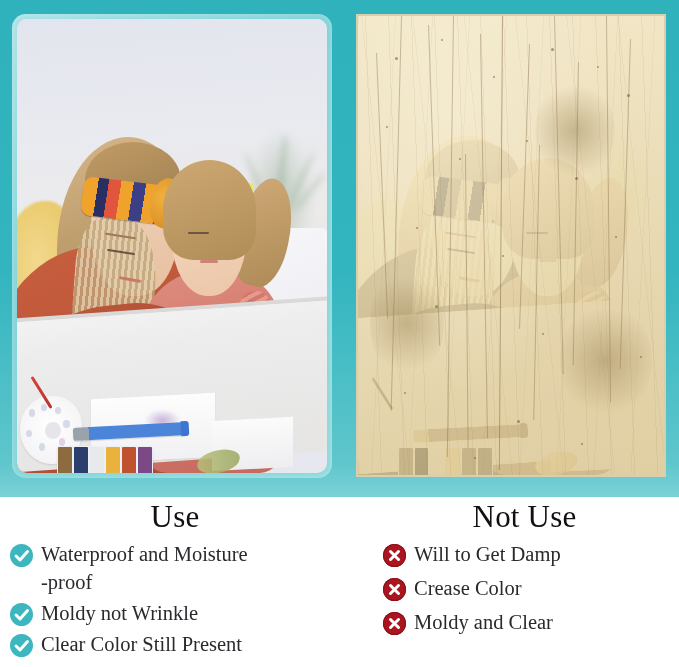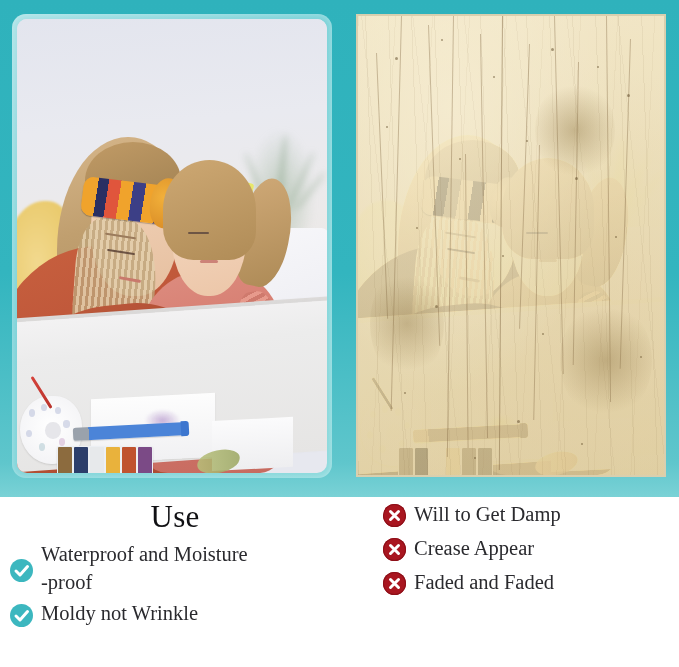--- a/index.html
+++ b/index.html
@@ -341,21 +341,21 @@
   ul.list li{
     display:flex;
     align-items:flex-start;
     font-size:20.5px;
     line-height:28px;
     color:#2a2a2e;
     font-family:"Liberation Serif", serif;
   }
   .col-left ul.list{ margin-top:3px; padding-left:10px; }
   .col-right ul.list{ margin-top:3px; padding-left:43px; }
-  .col-left ul.list li{ margin-bottom:3px;align-items:center; }
+  .col-left ul.list li{ margin-bottom:3px; }
   .col-right ul.list li{ margin-bottom:6px; }
 
   .ic{
     flex:0 0 auto;
     width:23px; height:23px;
     margin-top:4px; margin-right:8px;
     border-radius:50%;
     position:relative;
   }
   .ic-check{ background:#3cb7bf; }
@@ -568,51 +568,60 @@
 
         <li>
           <span class="ic ic-check">
             <svg width="23" height="23" viewBox="0 0 23 23" aria-hidden="true">
               <path d="M6 12 L10 16 L17.5 7.5" fill="none" stroke="#ffffff" stroke-width="3" stroke-linecap="round" stroke-linejoin="round"></path>
             </svg>
           </span>
           <span class="li-text">Moldy not Wrinkle</span>
         </li>
 
+        <li>
+          <span class="ic ic-check">
+            <svg width="23" height="23" viewBox="0 0 23 23" aria-hidden="true">
+              <path d="M6 12 L10 16 L17.5 7.5" fill="none" stroke="#ffffff" stroke-width="3" stroke-linecap="round" stroke-linejoin="round"></path>
+            </svg>
+          </span>
+          <span class="li-text">Clear Color Still Present</span>
+        </li>
 
       </ul>
     </div>
 
     <div class="col col-right">
+      <div class="heading">Not Use</div>
       <ul class="list">
 
         <li>
           <span class="ic ic-x">
             <svg width="23" height="23" viewBox="0 0 23 23" aria-hidden="true">
               <path d="M7.5 7.5 L15.5 15.5 M15.5 7.5 L7.5 15.5" fill="none" stroke="#ffffff" stroke-width="3" stroke-linecap="round"></path>
             </svg>
           </span>
           <span class="li-text">Will to Get Damp</span>
         </li>
 
         <li>
           <span class="ic ic-x">
             <svg width="23" height="23" viewBox="0 0 23 23" aria-hidden="true">
               <path d="M7.5 7.5 L15.5 15.5 M15.5 7.5 L7.5 15.5" fill="none" stroke="#ffffff" stroke-width="3" stroke-linecap="round"></path>
             </svg>
           </span>
-          <span class="li-text">Crease Appear</span>
+          <span class="li-text">Crease Color</span>
         </li>
 
         <li>
           <span class="ic ic-x">
             <svg width="23" height="23" viewBox="0 0 23 23" aria-hidden="true">
               <path d="M7.5 7.5 L15.5 15.5 M15.5 7.5 L7.5 15.5" fill="none" stroke="#ffffff" stroke-width="3" stroke-linecap="round"></path>
             </svg>
           </span>
-          <span class="li-text">Faded and Faded</span>
+          <span class="li-text">Moldy and Clear</span>
         </li>
 
       </ul>
     </div>
 
   </div>
 </div>
 
 </body></html>

